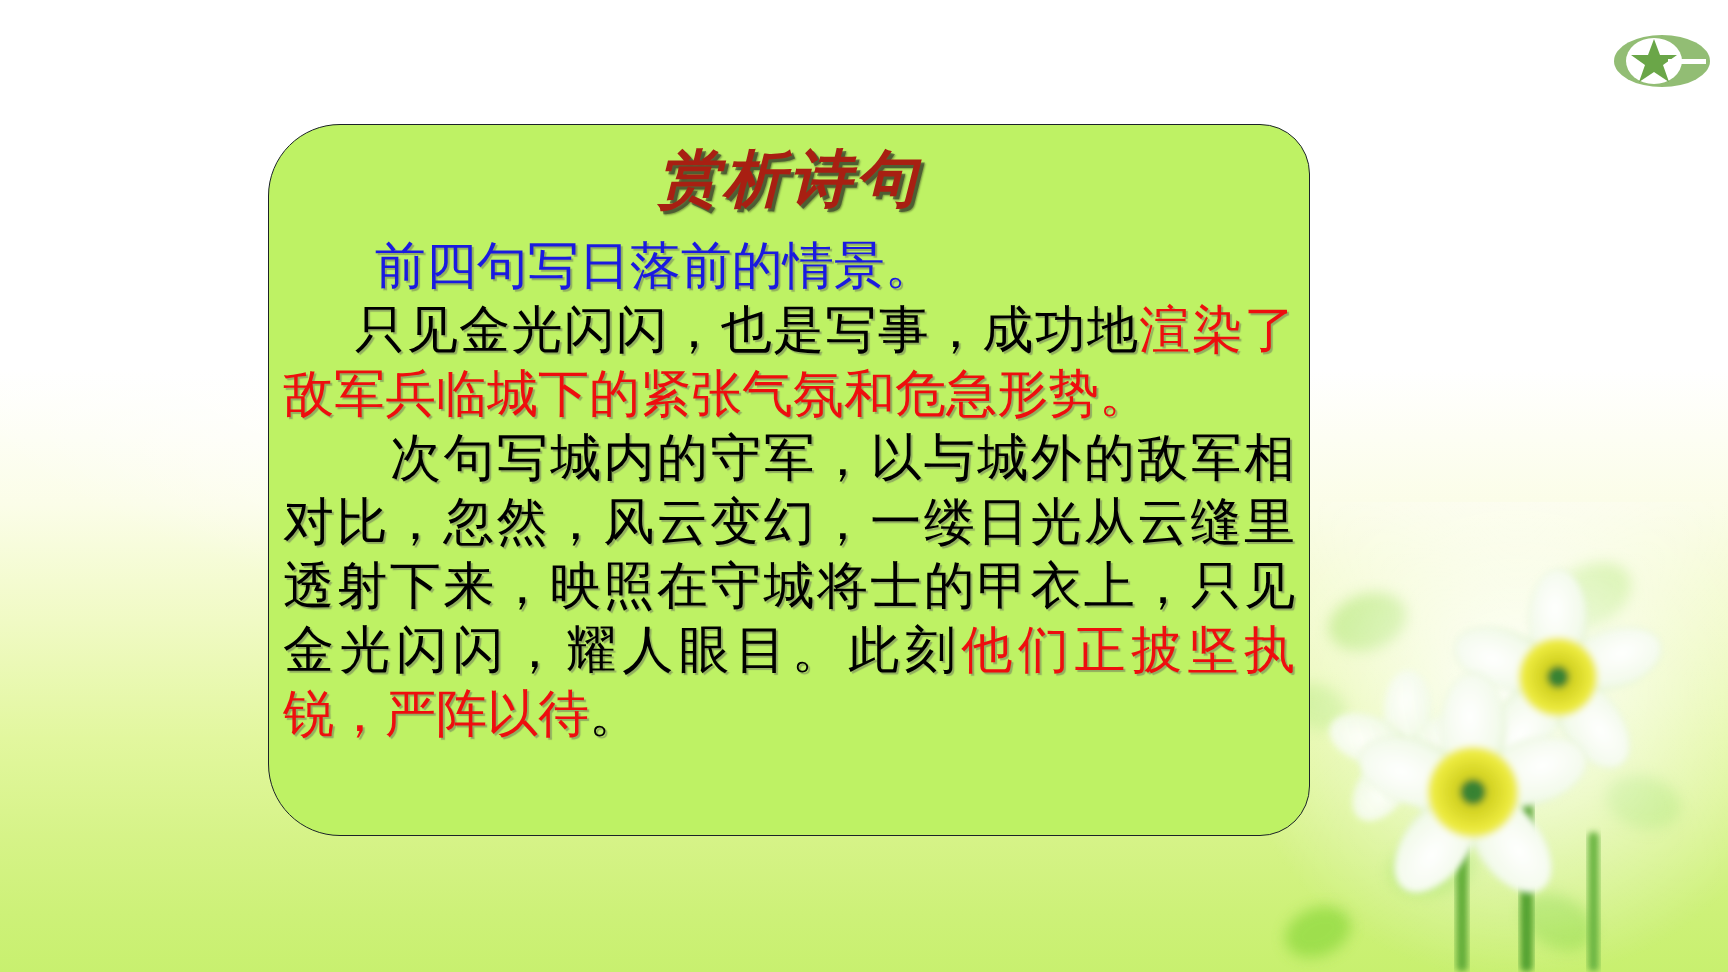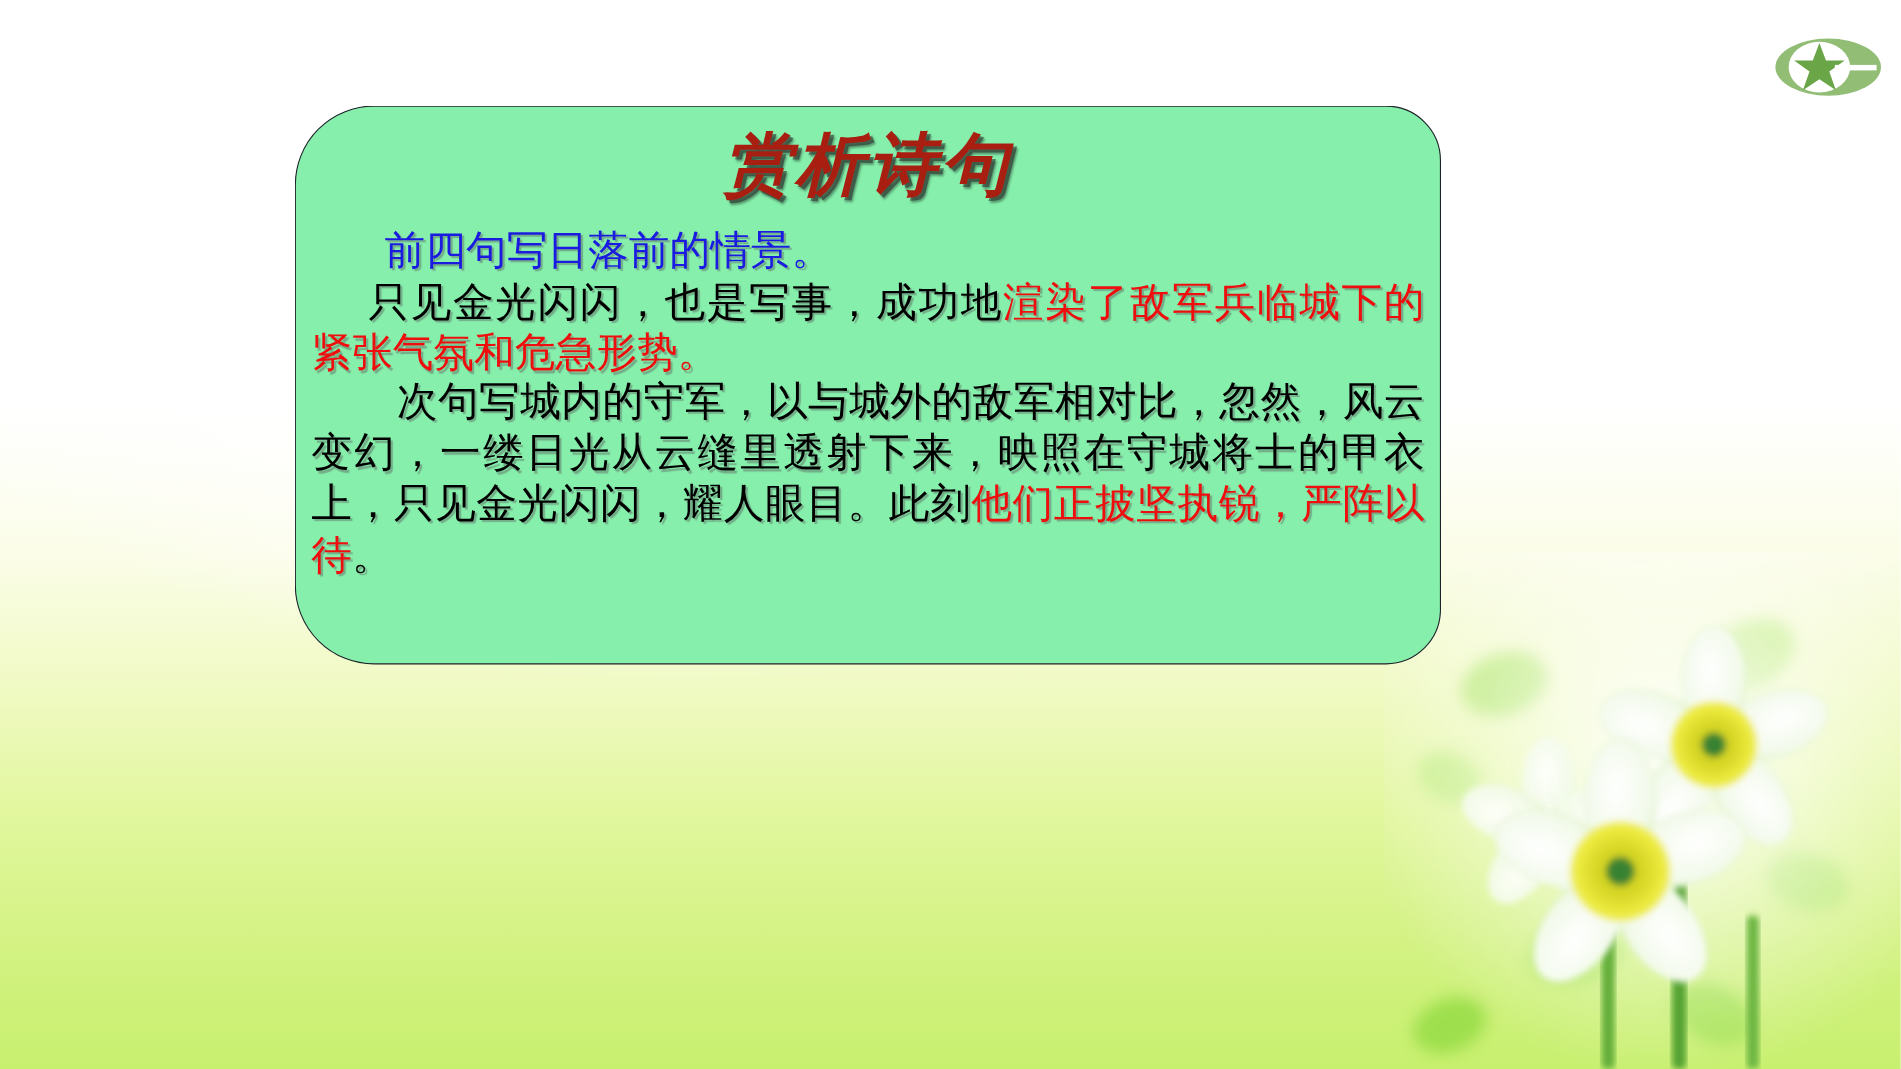--- a/index.html
+++ b/index.html
@@ -43,23 +43,23 @@
   #flower-decoration{
     position:absolute;
     right:0; bottom:0;
     width:470px; height:470px;
     pointer-events:none;
   }
 
   
   #content-box{
     position:absolute;
-    left:268px; top:96px;
-    width:1042px; height:508px;
-    background:#86efac;
+    left:268px; top:124px;
+    width:1042px; height:712px;
+    background:#bef264;
     border:1.6px solid #1b2228;
     border-radius:72px 50px 50px 72px / 72px 50px 50px 72px;
     overflow:hidden;
   }
 
   #slide-title{
     text-align:center;
     margin-top:22px;
     font-size:62px;
     line-height:1.05;
@@ -68,39 +68,39 @@
     color:#a81f12;
     letter-spacing:4px;
     text-shadow:
       3px 3px 0 rgba(40,40,40,.55),
       4px 4px 2px rgba(0,0,0,.35);
     font-family:"Liberation Serif","DejaVu Serif",serif;
   }
 
   #body-text{
     margin:22px 14px 0 14px;
-    font-size:37px;
+    font-size:51px;
     line-height:1.255;
     color:#000000;
     text-align:justify;
     text-justify:inter-character;
     font-family:"Liberation Serif","DejaVu Serif",serif;
     text-shadow:2px 2px 1px rgba(90,90,90,.45);
   }
   .para{ margin:0; }
   .para + .para{ margin-top:0px; }
 
   .t-blue{ color:#1a1ae0; }
   .t-red { color:#ee0e0e; }
   .t-black{ color:#000000; }
 
   
   #line-blue{ text-indent:1.8em; }
   #para-first{ text-indent:1.4em; }
-  #para-second{ text-indent:2.1em;font-family:Liberation Mono, monospace; }
+  #para-second{ text-indent:2.1em; }
 </style>
 </head>
 <body>
 
 <div id="slide-background"></div>
 <div id="background-haze"></div>
 
 <svg id="flower-decoration" viewBox="0 0 470 470" xmlns="http://www.w3.org/2000/svg">
   <defs>
     <radialGradient id="glow" cx="55%" cy="40%" r="62%">

